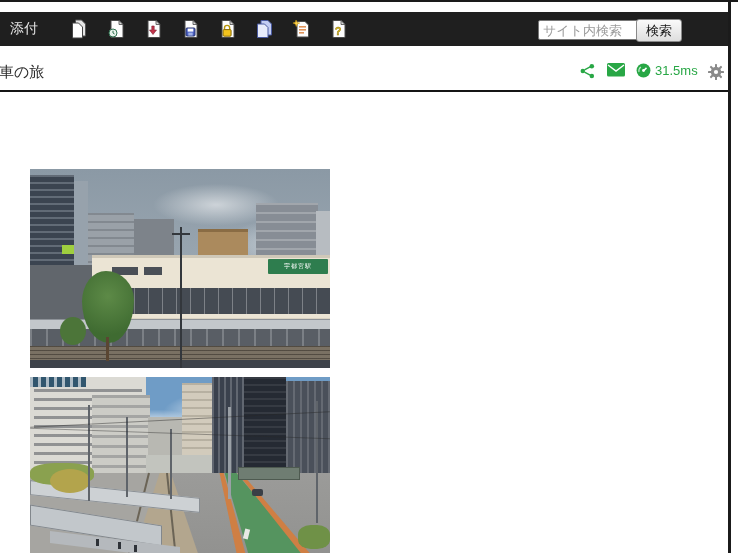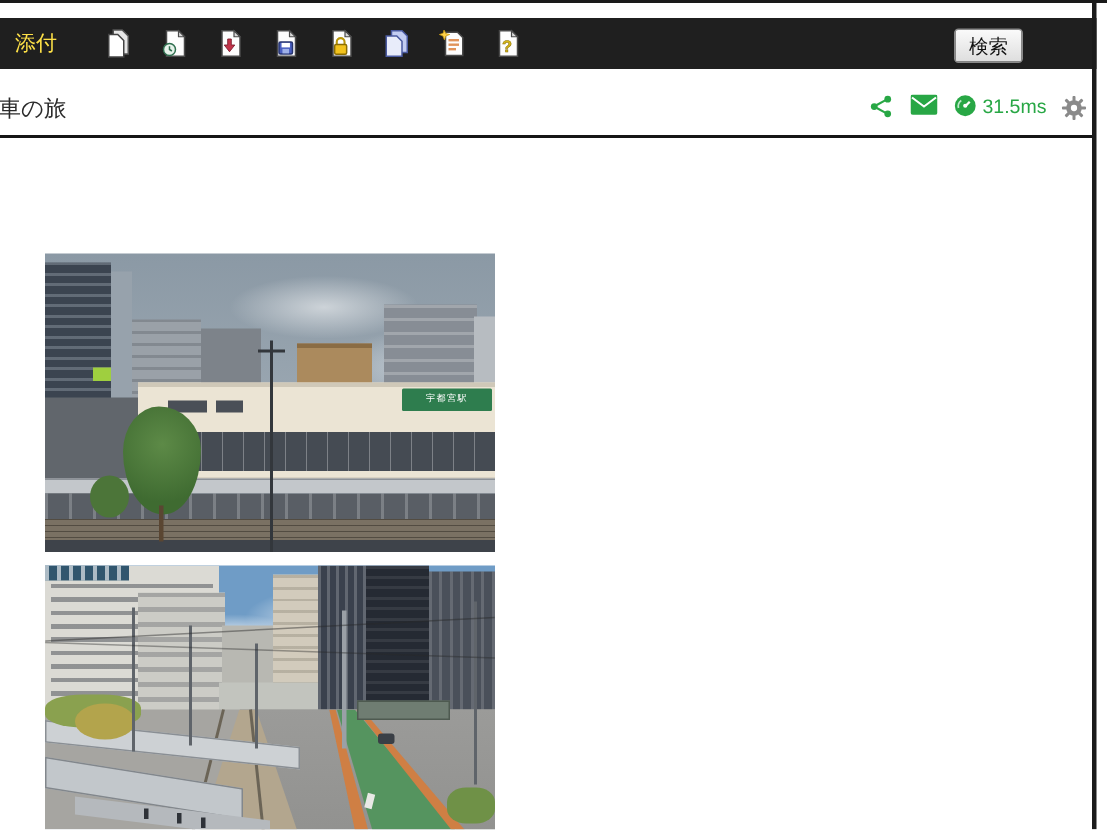--- a/index.html
+++ b/index.html
@@ -3,21 +3,21 @@
 <meta charset="utf-8">
 <style>
   html,body{margin:0;padding:0;background:#fff;}
   body{width:738px;height:553px;overflow:hidden;font-family:"Liberation Sans","DejaVu Sans",sans-serif;}
   #page{position:relative;width:738px;height:553px;background:#fff;overflow:hidden;}
   .abs{position:absolute;}
 
   
   #top-border{left:0;top:0;width:738px;height:2px;background:#1a1a1a;}
   #toolbar{left:0;top:12px;width:731px;height:34px;background:#1f1f1f;}
-  #attach-label{left:10px;top:8px;color:#fde047;font-size:14px;cursor:pointer;}
+  #attach-label{left:10px;top:8px;color:#e5e5e5;font-size:14px;cursor:pointer;}
   .tb-icon{top:7px;width:18px;height:20px;cursor:pointer;}
   #tb-i0{left:70px}#tb-i1{left:107px}#tb-i2{left:144px}#tb-i3{left:181px}
   #tb-i4{left:218px}#tb-i5{left:255px}#tb-i6{left:292px}#tb-i7{left:329px}
   #search-input{left:538px;top:8px;width:118px;height:16px;border:1px solid #777;border-radius:2px;
     font-size:13px;padding:1px 4px;color:#333;font-family:inherit;}
   #search-input::placeholder{color:#9a9a9a;}
   #search-button{left:636px;top:7px;width:46px;height:23px;border:1px solid #8a8a8a;border-radius:3px;
     background:linear-gradient(#fafafa,#dedede);font-size:13px;color:#111;font-family:inherit;cursor:pointer;}
 
   
@@ -207,20 +207,21 @@
         </svg>
     </span>
     <span id="tb-i7" class="abs tb-icon" title="page-help-icon">
       <svg viewBox="0 0 17 20" width="18" height="20">
           <path d="M3.5 1.5h8l4 4v13h-12z" fill="#fdfdfd" stroke="#4a4a4a"></path>
           <path d="M11.5 1.5v4h4z" fill="#d8d8d8" stroke="#4a4a4a" stroke-width=".8"></path>
           <text x="8.5" y="15.5" text-anchor="middle" font-size="11" font-weight="bold" fill="#d9b818" stroke="#8a7208" stroke-width=".4">?</text>
         </svg>
     </span>
 
+    <input id="search-input" class="abs" type="text" placeholder="サイト内検索" style="">
     <button id="search-button" class="abs">検索</button>
   </div>
 
   <span id="breadcrumb" class="abs">車の旅</span>
 
   <div id="page-tools" class="abs">
     <span id="share-i" class="pt-icon" title="share-icon">
       <svg viewBox="0 0 16 16" width="15" height="16">
           <g fill="#28a745">
             <circle cx="12.6" cy="2.8" r="2.4"></circle>

